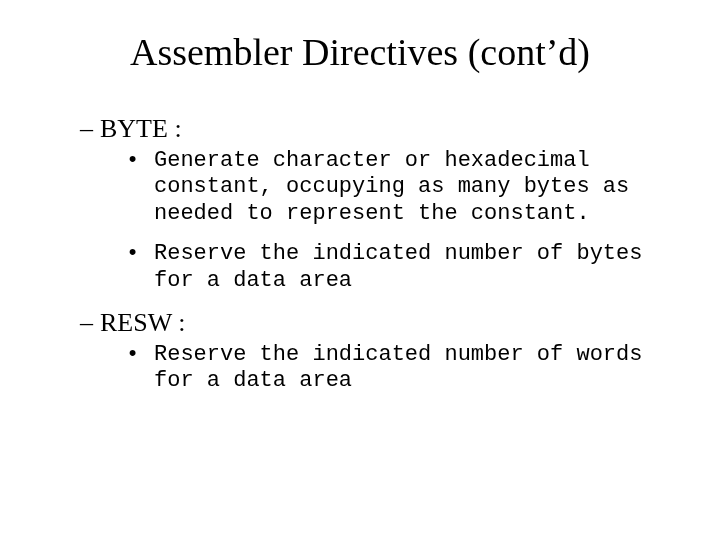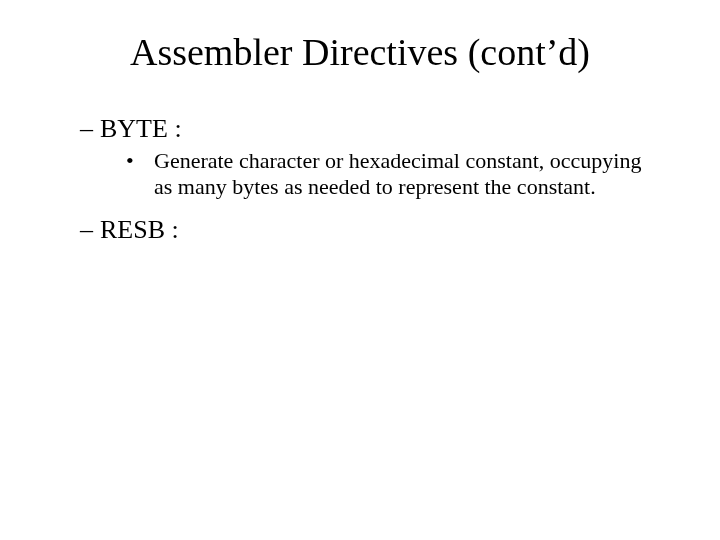--- a/index.html
+++ b/index.html
@@ -31,37 +31,44 @@
   .dash-item .dash {
     display: inline-block;
     width: 20px;
   }
   .bullet-item {
     font-size: 22px;
     margin: 2px 0 14px 80px;
     line-height: 1.2;
     text-indent: -14px;
     padding-left: 14px;
+    font-family: Liberation Mono, monospace;
   }
   .bullet-item .dot {
     display: inline-block;
     width: 14px;
   }
 </style>
 </head>
 <body>
 
 <div class="slide">
   <div class="title">Assembler Directives (cont’d)</div>
 
   <div class="dash-item">
     <span class="dash">–</span><span>BYTE :</span>
   </div>
   <div class="bullet-item">
     <span class="dot">•</span><span>Generate character or hexadecimal constant, occupying as many bytes as needed to represent the constant.</span>
   </div>
 
 
-  <div class="dash-item">
-    <span class="dash">–</span><span>RESB :</span>
+  <div class="bullet-item">
+    <span class="dot">•</span><span>Reserve the indicated number of bytes for a data area</span>
   </div>
 
+  <div class="dash-item">
+    <span class="dash">–</span><span>RESW :</span>
+  </div>
+  <div class="bullet-item">
+    <span class="dot">•</span><span>Reserve the indicated number of words for a data area</span>
+  </div>
 </div>
 
 </body></html>

